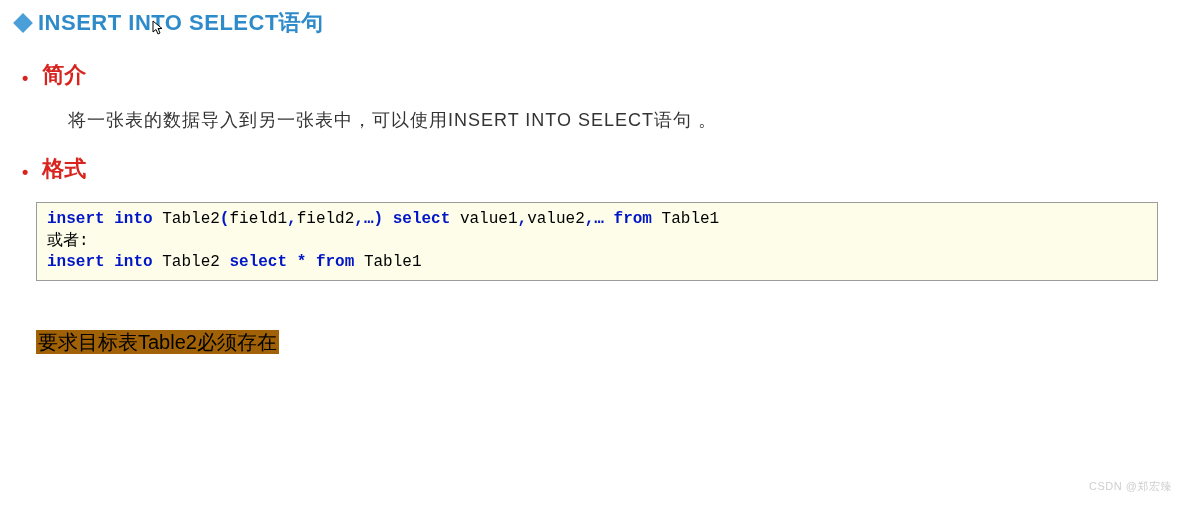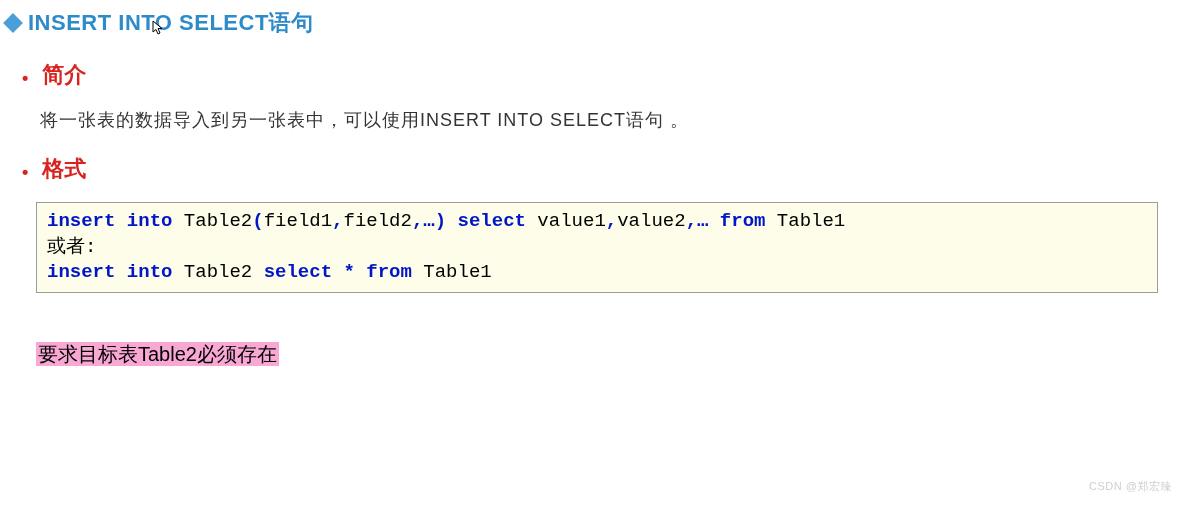--- a/index.html
+++ b/index.html
@@ -12,21 +12,21 @@
       background: #ffffff;
       width: 1184px;
       height: 513px;
       position: relative;
       padding: 8px 0 0 0;
     }
     .title-row {
       display: flex;
       align-items: center;
       gap: 6px;
-      padding-left: 8px;
+      padding-left: 18px;
       margin-bottom: 22px;
     }
     .diamond {
       width: 14px;
       height: 14px;
       background: #4a9fd8;
       transform: rotate(45deg);
       margin-left: -2px;
       margin-right: 2px;
     }
@@ -59,48 +59,48 @@
       top: 2px;
     }
     .bullet-label {
       color: #d8241f;
       font-size: 22px;
       font-weight: bold;
     }
     .desc-text {
       color: #333;
       font-size: 18px;
-      padding-left: 40px;
+      padding-left: 68px;
       margin-bottom: 22px;
       letter-spacing: 1px;
     }
     .code-box {
       margin-left: 36px;
       margin-right: 26px;
       background: #fdfde9;
       border: 1px solid #9c9c9c;
       padding: 6px 10px;
       font-family: "Courier New", Consolas, monospace;
-      font-size: 19px;
+      font-size: 16px;
       line-height: 1.35;
       margin-bottom: 48px;
       white-space: pre;
     }
     .kw {
       color: #0016c7;
       font-weight: bold;
     }
     .plain {
       color: #000;
     }
     .highlight-box {
       margin-left: 36px;
     }
     .highlight-text {
-      background: #f9a8d4;
+      background: #a16207;
       color: #000;
       font-size: 20px;
       padding: 1px 2px;
     }
     .watermark {
       position: absolute;
       right: 12px;
       bottom: 19px;
       color: rgba(180,180,180,0.65);
       font-size: 11px;

